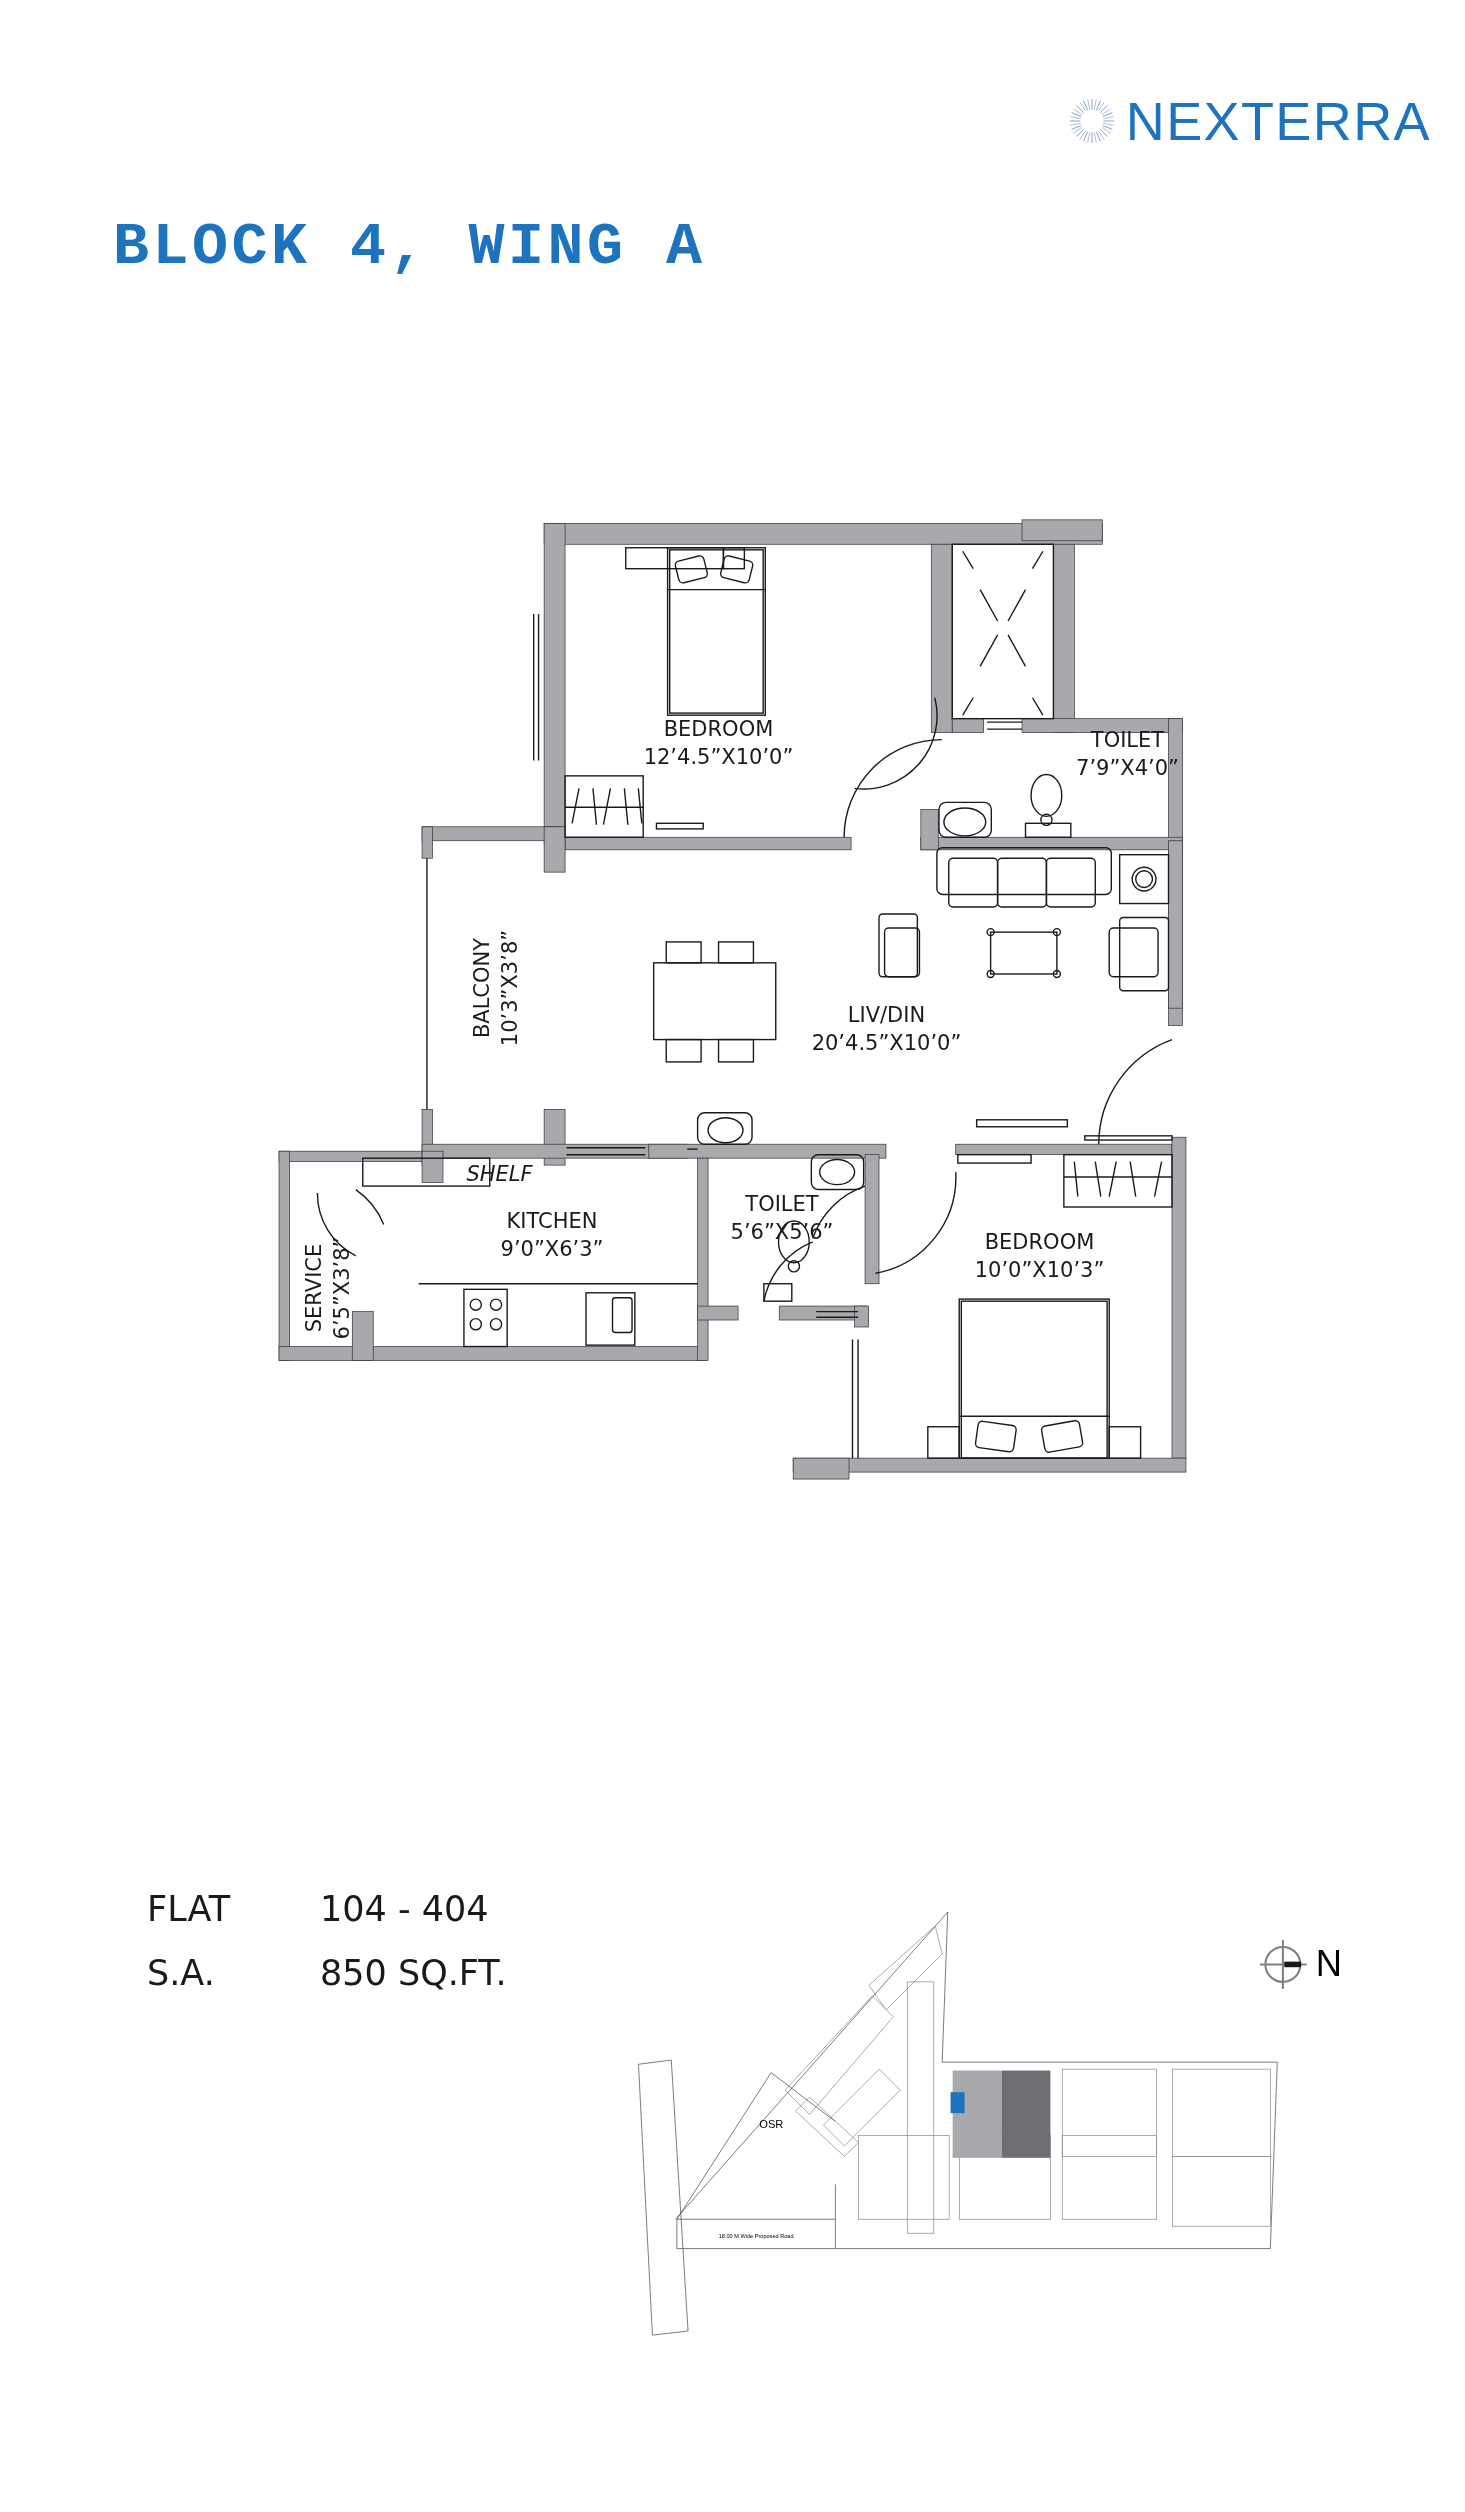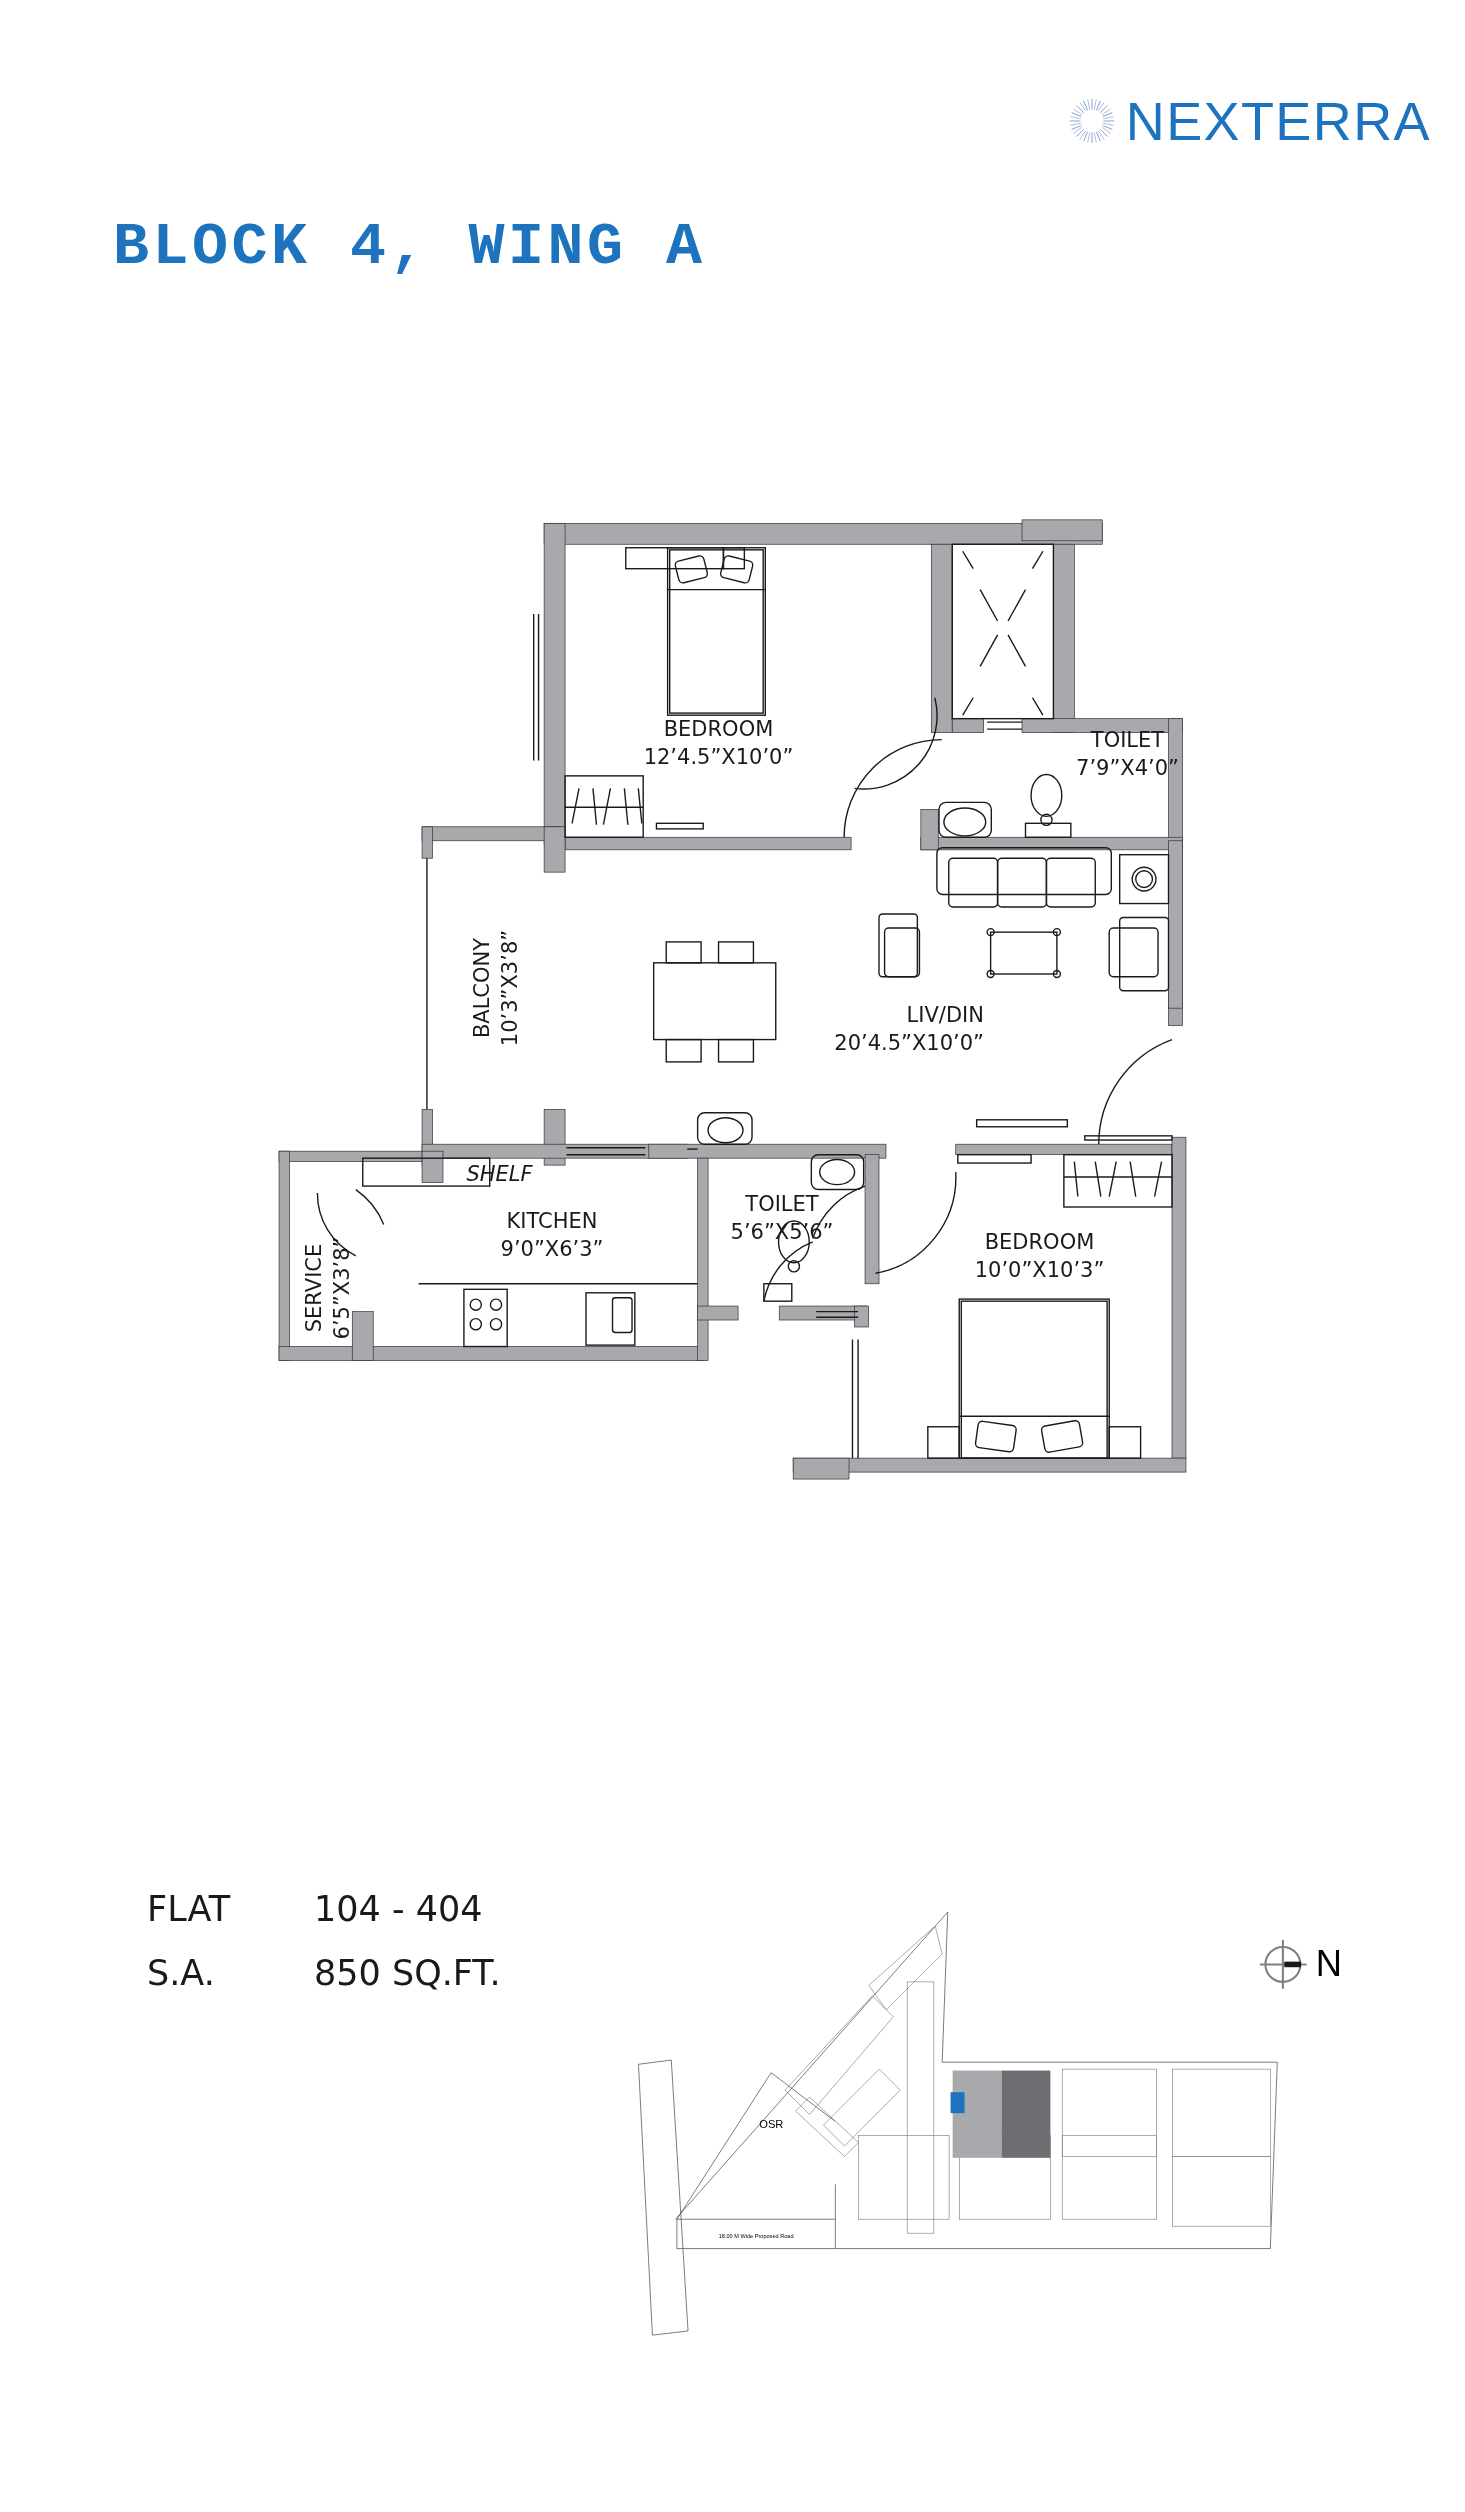--- a/index.html
+++ b/index.html
@@ -6,21 +6,21 @@
   body { width: 1465px; height: 2512px; position: relative; overflow: hidden; font-family: "Liberation Sans", "DejaVu Sans", sans-serif; }
   .abs { position: absolute; }
   .logo { left: 1068px; top: 82px; width: 363px; height: 77px; display: flex; align-items: center; }
   .logo-text { font-family: "Liberation Sans", sans-serif; font-size: 54px; color: #1e73be; letter-spacing: 1.4px; margin-left: 9.8px; font-weight: normal; }
   .title { left: 113px; top: 213px; font-family: Liberation Mono, monospace; font-weight: bold; font-size: 60px; color: #1e73be; letter-spacing: 3.5px; }
   .plan { left: 0; top: 0; width: 1465px; height: 1535px; }
   .room-label { font-family: "DejaVu Sans", sans-serif; font-size: 21px; color: #1a1a1a; text-align: center; line-height: 28px; }
   .room-label span { display: block; }
   .rot { transform: rotate(-90deg); transform-origin: center center; white-space: nowrap; }
   .specs { left: 147px; top: 1877px; }
-  .spec-row { display: flex; height: 64px; align-items: center; }
+  .spec-row { display: flex; height: 64px; align-items: center; gap: 6px; }
   .spec-key { width: 167px; font-family: "DejaVu Sans", sans-serif; font-size: 35px; color: #1a1a1a; }
   .spec-val { font-family: "DejaVu Sans", sans-serif; font-size: 35px; color: #1a1a1a; }
   .siteplan { left: 628px; top: 1912px; width: 768px; height: 433px; }
   .compass-n { font-family: "Liberation Sans", sans-serif; font-size: 52px; color: #1a1a1a; }
   .osr { font-family: "Liberation Sans", sans-serif; font-size: 16px; color: #222; }
   .road { font-family: "Liberation Sans", sans-serif; font-size: 8px; color: #333; }
 </style>
 </head>
 <body>
 
@@ -247,21 +247,21 @@
   <span>12’4.5”X10’0”</span>
 </div>
 <div class="abs room-label" style="left:1075px; top:726px; width:105px;">
   <span>TOILET</span>
   <span>7’9”X4’0”</span>
 </div>
 <div class="abs room-label rot" style="left:412px; top:960px; width:167px;">
   <span>BALCONY</span>
   <span>10’3”X3’8”</span>
 </div>
-<div class="abs room-label" style="left:789px; top:1001px; width:195px;text-align:right;">
+<div class="abs room-label" style="left:789px; top:1001px; width:195px;">
   <span>LIV/DIN</span>
   <span>20’4.5”X10’0”</span>
 </div>
 <div class="abs room-label" style="left:447px; top:1160px; width:105px;font-style:italic;">
   <span>SHELF</span>
 </div>
 <div class="abs room-label" style="left:475px; top:1207px; width:154px;">
   <span>KITCHEN</span>
   <span>9’0”X6’3”</span>
 </div>

